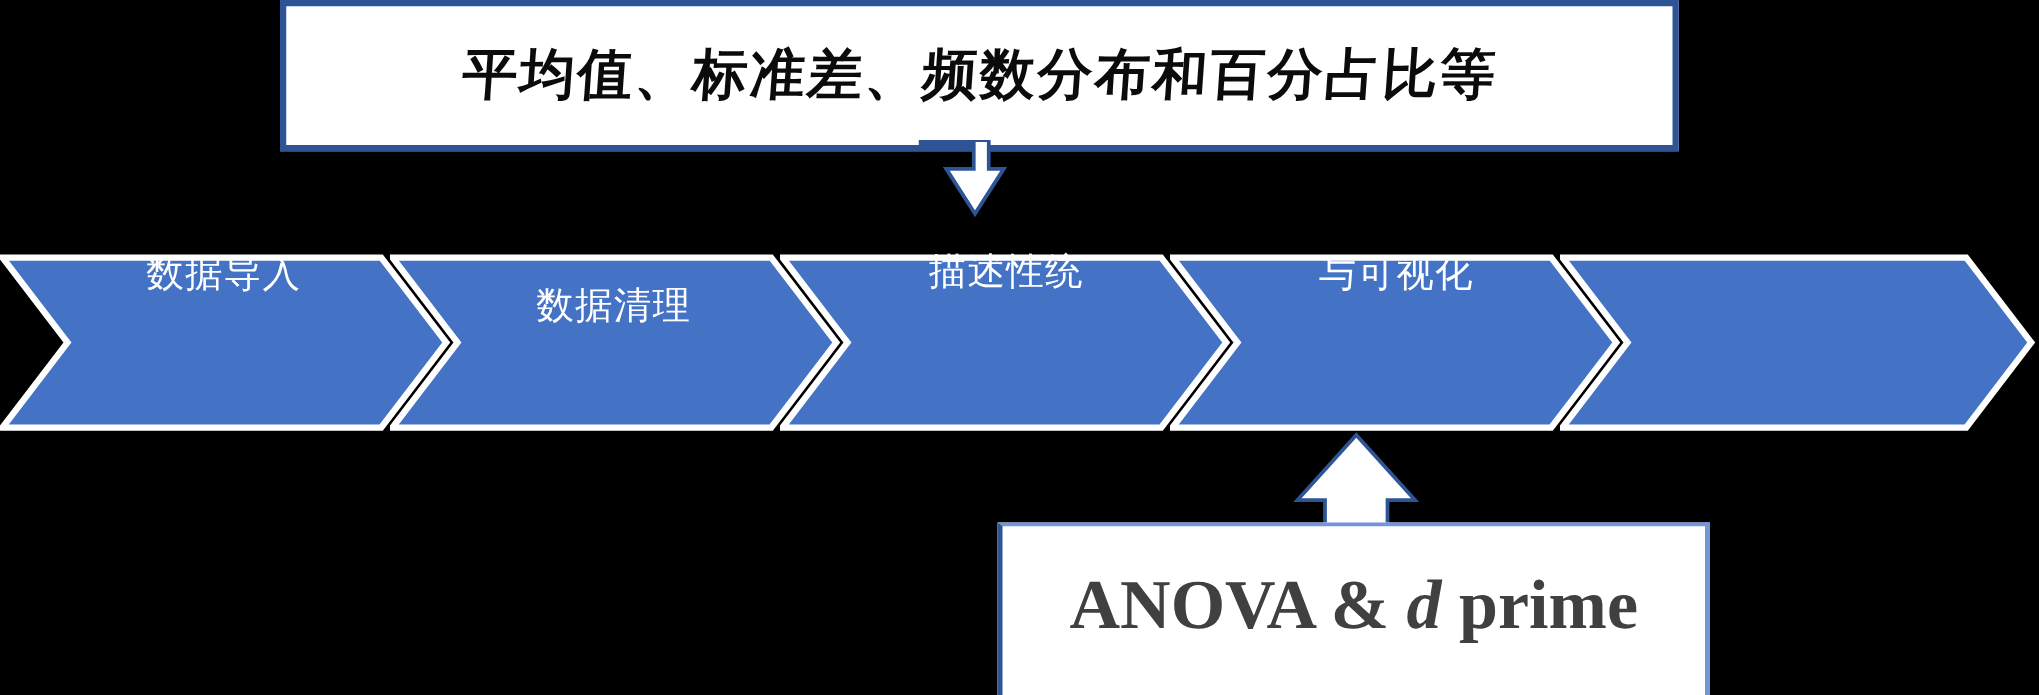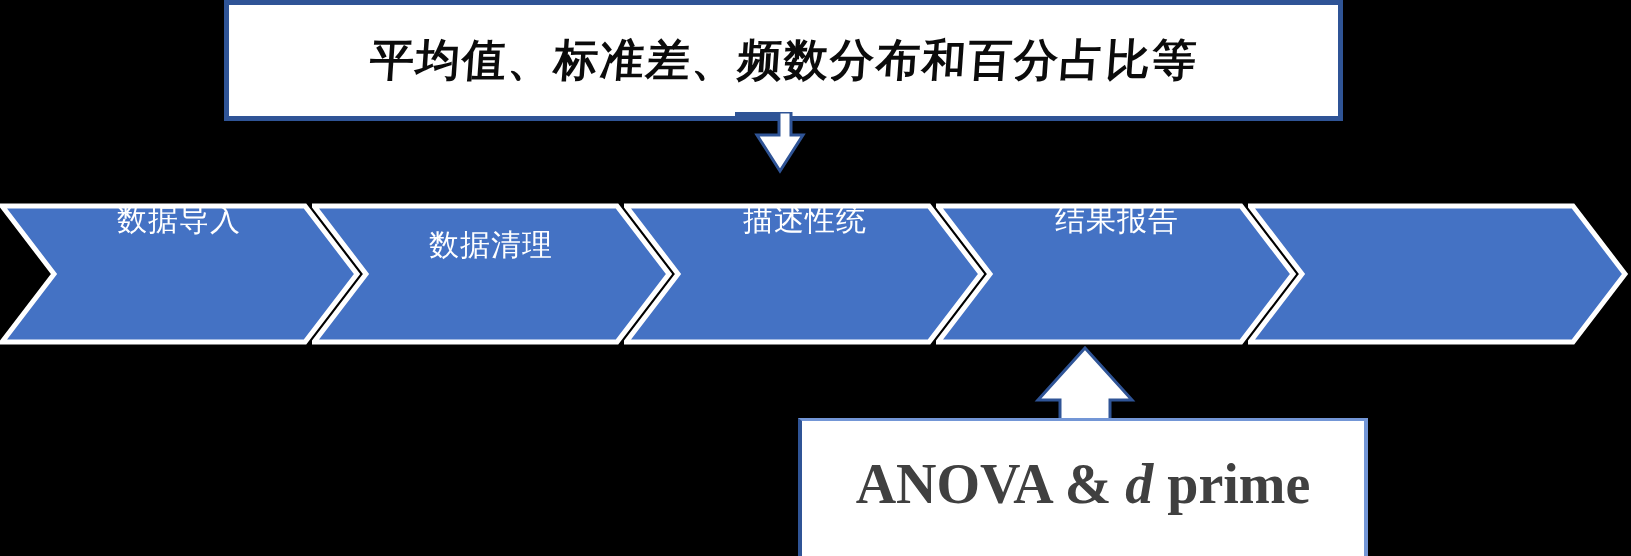--- a/index.html
+++ b/index.html
@@ -137,31 +137,31 @@
       </svg>
       <div class="label" style="left:50px;width:258px;margin-top:25px;">
         <span>数据清理</span>
       </div>
     </div>
 
     <div class="chev" style="left:624px;width:360px;">
       <svg width="360" height="142" viewBox="0 0 360 142">
         <path d="M2 3 L305 3 L357 71 L305 139 L2 139 L54 71 Z" fill="#4472C4" stroke="#FFFFFF" stroke-width="5"></path>
       </svg>
-      <div class="label" style="left:54px;width:254px;">
+      <div class="label" style="left:54px;width:254px;font-family:Liberation Mono, monospace;">
         <span>描述性统</span>
       </div>
     </div>
 
     <div class="chev" style="left:936px;width:360px;">
       <svg width="360" height="142" viewBox="0 0 360 142">
         <path d="M2 3 L305 3 L357 71 L305 139 L2 139 L54 71 Z" fill="#4472C4" stroke="#FFFFFF" stroke-width="5"></path>
       </svg>
       <div class="label" style="left:54px;width:254px;">
-        <span>结果报告</span>
+        <span>与可视化</span>
       </div>
     </div>
 
     <div class="chev" style="left:1248px;width:383px;">
       <svg width="383" height="142" viewBox="0 0 383 142">
         <path d="M2 3 L325 3 L377 71 L325 139 L2 139 L54 71 Z" fill="#4472C4" stroke="#FFFFFF" stroke-width="5"></path>
       </svg>
     </div>
 
   </div>

